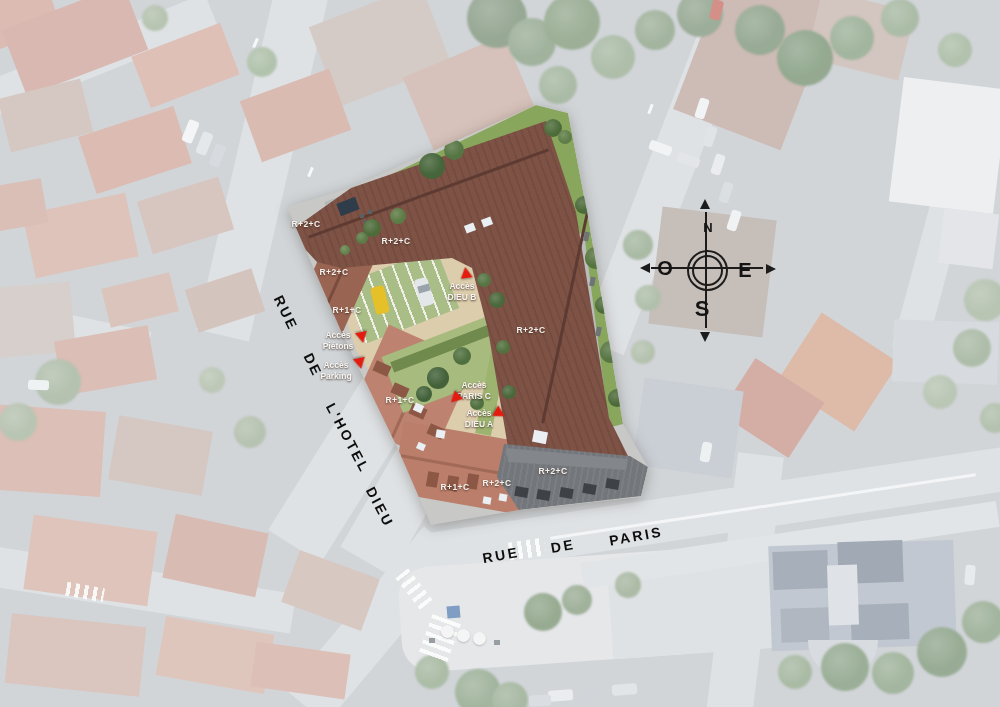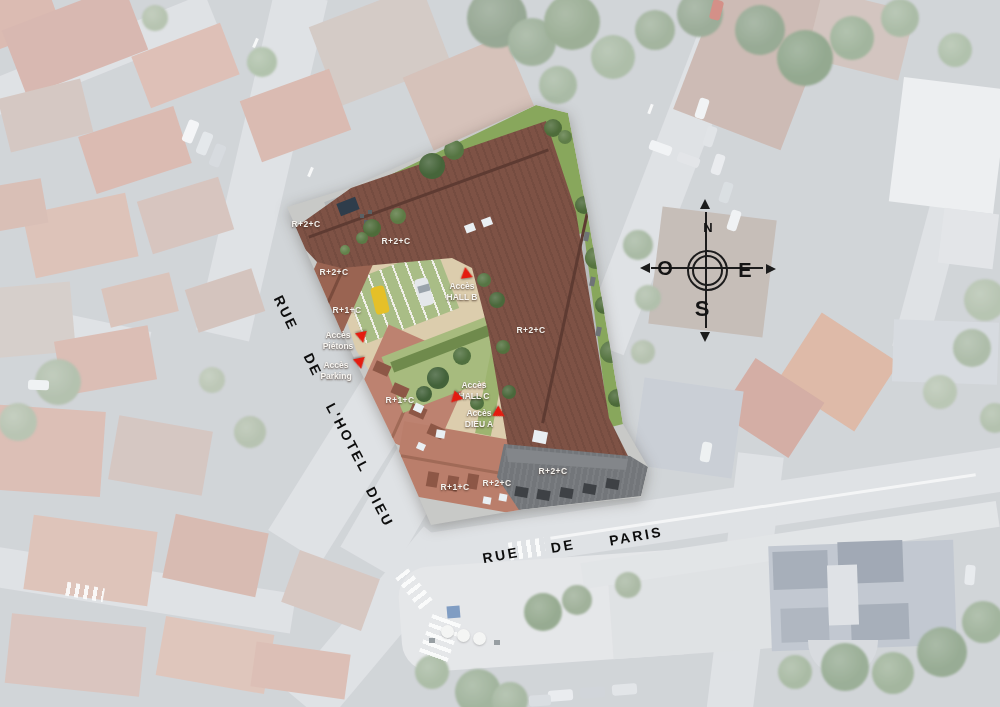--- a/index.html
+++ b/index.html
@@ -268,36 +268,36 @@
       <span class="lvl" style="left: 396px; top: 241px; transform: translate(-50%, -50%);">R+2+C</span>
       <span class="lvl" style="left: 334px; top: 272px; transform: translate(-50%, -50%);">R+2+C</span>
       <span class="lvl" style="left: 347px; top: 310px; transform: translate(-50%, -50%);">R+1+C</span>
       <span class="lvl" style="left: 531px; top: 330px; transform: translate(-50%, -50%);">R+2+C</span>
       <span class="lvl" style="left: 400px; top: 400px; transform: translate(-50%, -50%);">R+1+C</span>
       <span class="lvl" style="left: 455px; top: 487px; transform: translate(-50%, -50%);">R+1+C</span>
       <span class="lvl" style="left: 497px; top: 483px; transform: translate(-50%, -50%);">R+2+C</span>
       <span class="lvl" style="left: 553px; top: 471px; transform: translate(-50%, -50%);">R+2+C</span>
       <div class="acc" style="left: 462px; top: 292px; transform: translate(-50%, -50%);">
         <div>Accès</div>
-        <div>HALL B</div>
+        <div>DIEU B</div>
       </div>
       <div class="tri" style="left: 460px; top: 267px; transform: rotate(-8deg);"></div>
       <div class="acc" style="left: 338px; top: 341px; transform: translate(-50%, -50%);">
         <div>Accès</div>
         <div>Piétons</div>
       </div>
       <div class="tri" style="left: 356px; top: 332px; transform: rotate(168deg);"></div>
       <div class="acc" style="left: 336px; top: 371px; transform: translate(-50%, -50%);">
         <div>Accès</div>
         <div>Parking</div>
       </div>
       <div class="tri" style="left: 354px; top: 358px; transform: rotate(168deg);"></div>
       <div class="acc" style="left: 474px; top: 391px; transform: translate(-50%, -50%);">
         <div>Accès</div>
-        <div>HALL C</div>
+        <div>PARIS C</div>
       </div>
       <div class="tri" style="left: 449px; top: 393px; transform: rotate(225deg);"></div>
       <div class="acc" style="left: 479px; top: 419px; transform: translate(-50%, -50%);">
         <div>Accès</div>
         <div>DIEU A</div>
       </div>
       <div class="tri" style="left: 494px; top: 408px; transform: rotate(120deg);"></div>
     </div>
 
   <div id="compass">

